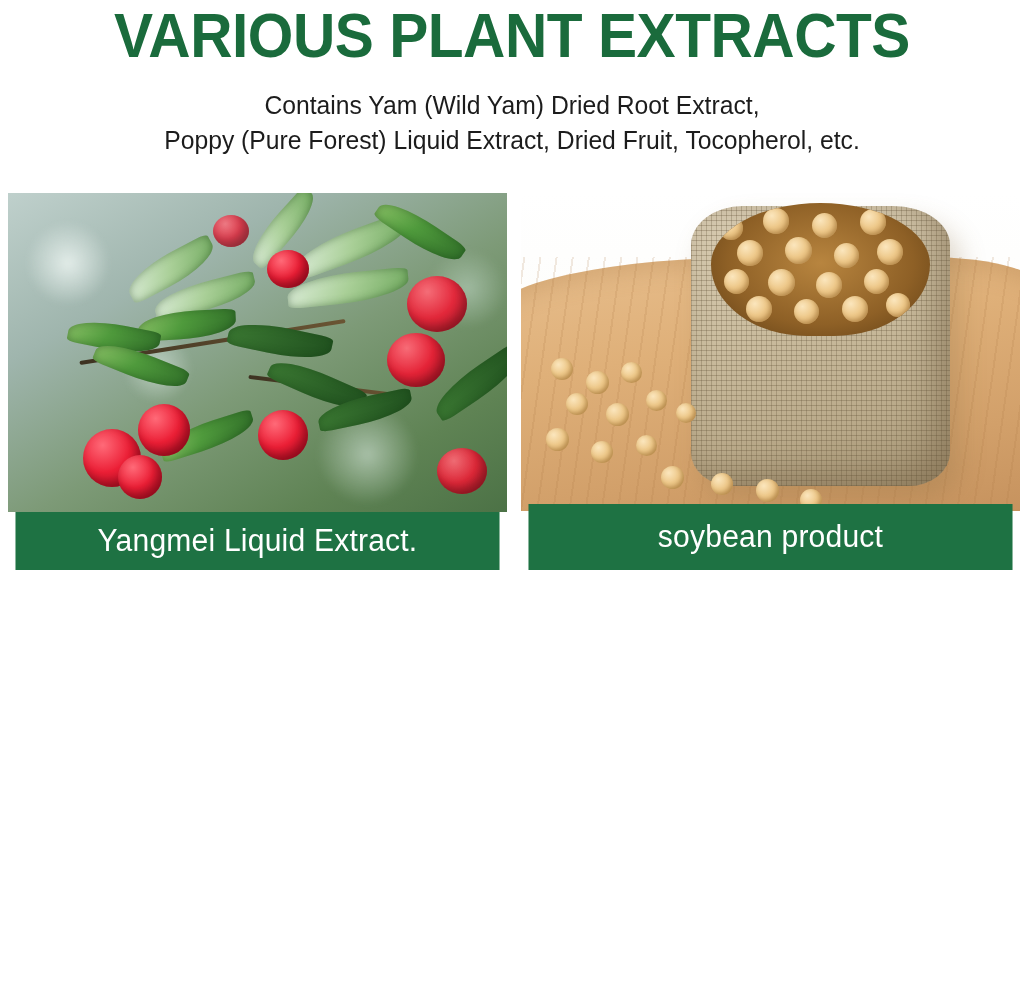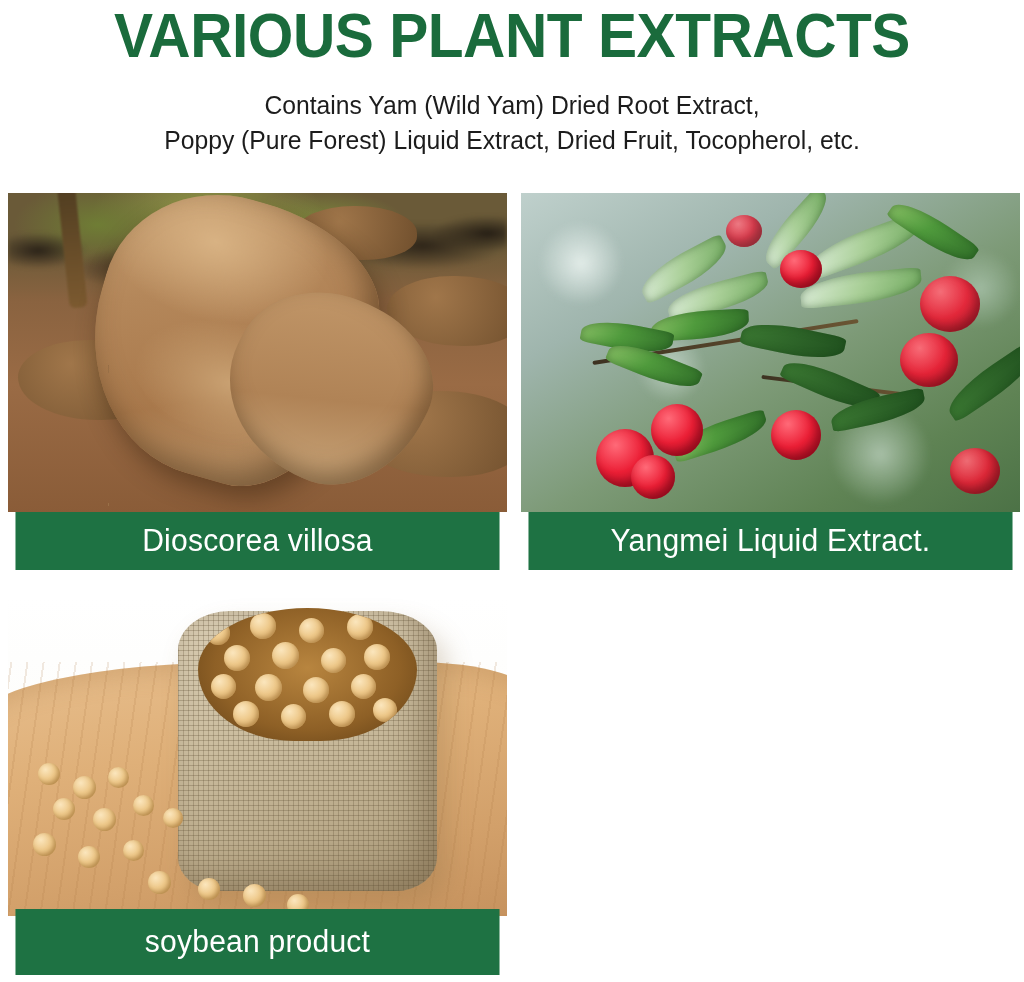--- a/index.html
+++ b/index.html
@@ -234,34 +234,20 @@
   <div class="header">
     <div class="title">VARIOUS PLANT EXTRACTS</div>
     <div class="subtitle">
       <span class="ln">Contains Yam (Wild Yam) Dried Root Extract,</span>
       <span class="ln">Poppy (Pure Forest) Liquid Extract, Dried Fruit, Tocopherol, etc.</span>
     </div>
   </div>
 
   <div class="grid">
 
-    <div class="card row1">
-      <div class="photo p-yam">
-        <div class="soilTop"></div>
-        <div class="stem"></div>
-        <div class="clod" style="left:58%;top:4%;width:120px;height:54px;"></div>
-        <div class="clod" style="left:76%;top:26%;width:140px;height:70px;"></div>
-        <div class="clod" style="left:2%;top:46%;width:150px;height:80px;"></div>
-        <div class="clod" style="left:70%;top:62%;width:170px;height:86px;"></div>
-        <div class="tuber"></div>
-        <div class="tuber2"></div>
-        <div class="rootz"></div>
-      </div>
-      <div class="caption">Dioscorea villosa</div>
-    </div>
 
     <div class="card row1">
       <div class="photo p-yang">
         <div class="bokeh"></div>
         <div class="branch" style="left:14%;top:46%;width:54%;transform:rotate(-9deg);"></div>
         <div class="branch" style="left:48%;top:60%;width:30%;transform:rotate(7deg);"></div>
         <div class="leaf pale" style="left:23%;top:19%;width:96px;height:30px;transform:rotate(-28deg);"></div>
         <div class="leaf pale" style="left:29%;top:28%;width:104px;height:28px;transform:rotate(-14deg);"></div>
         <div class="leaf" style="left:26%;top:37%;width:98px;height:28px;transform:rotate(-3deg);"></div>
         <div class="leaf" style="left:12%;top:41%;width:92px;height:26px;transform:rotate(11deg);"></div>

